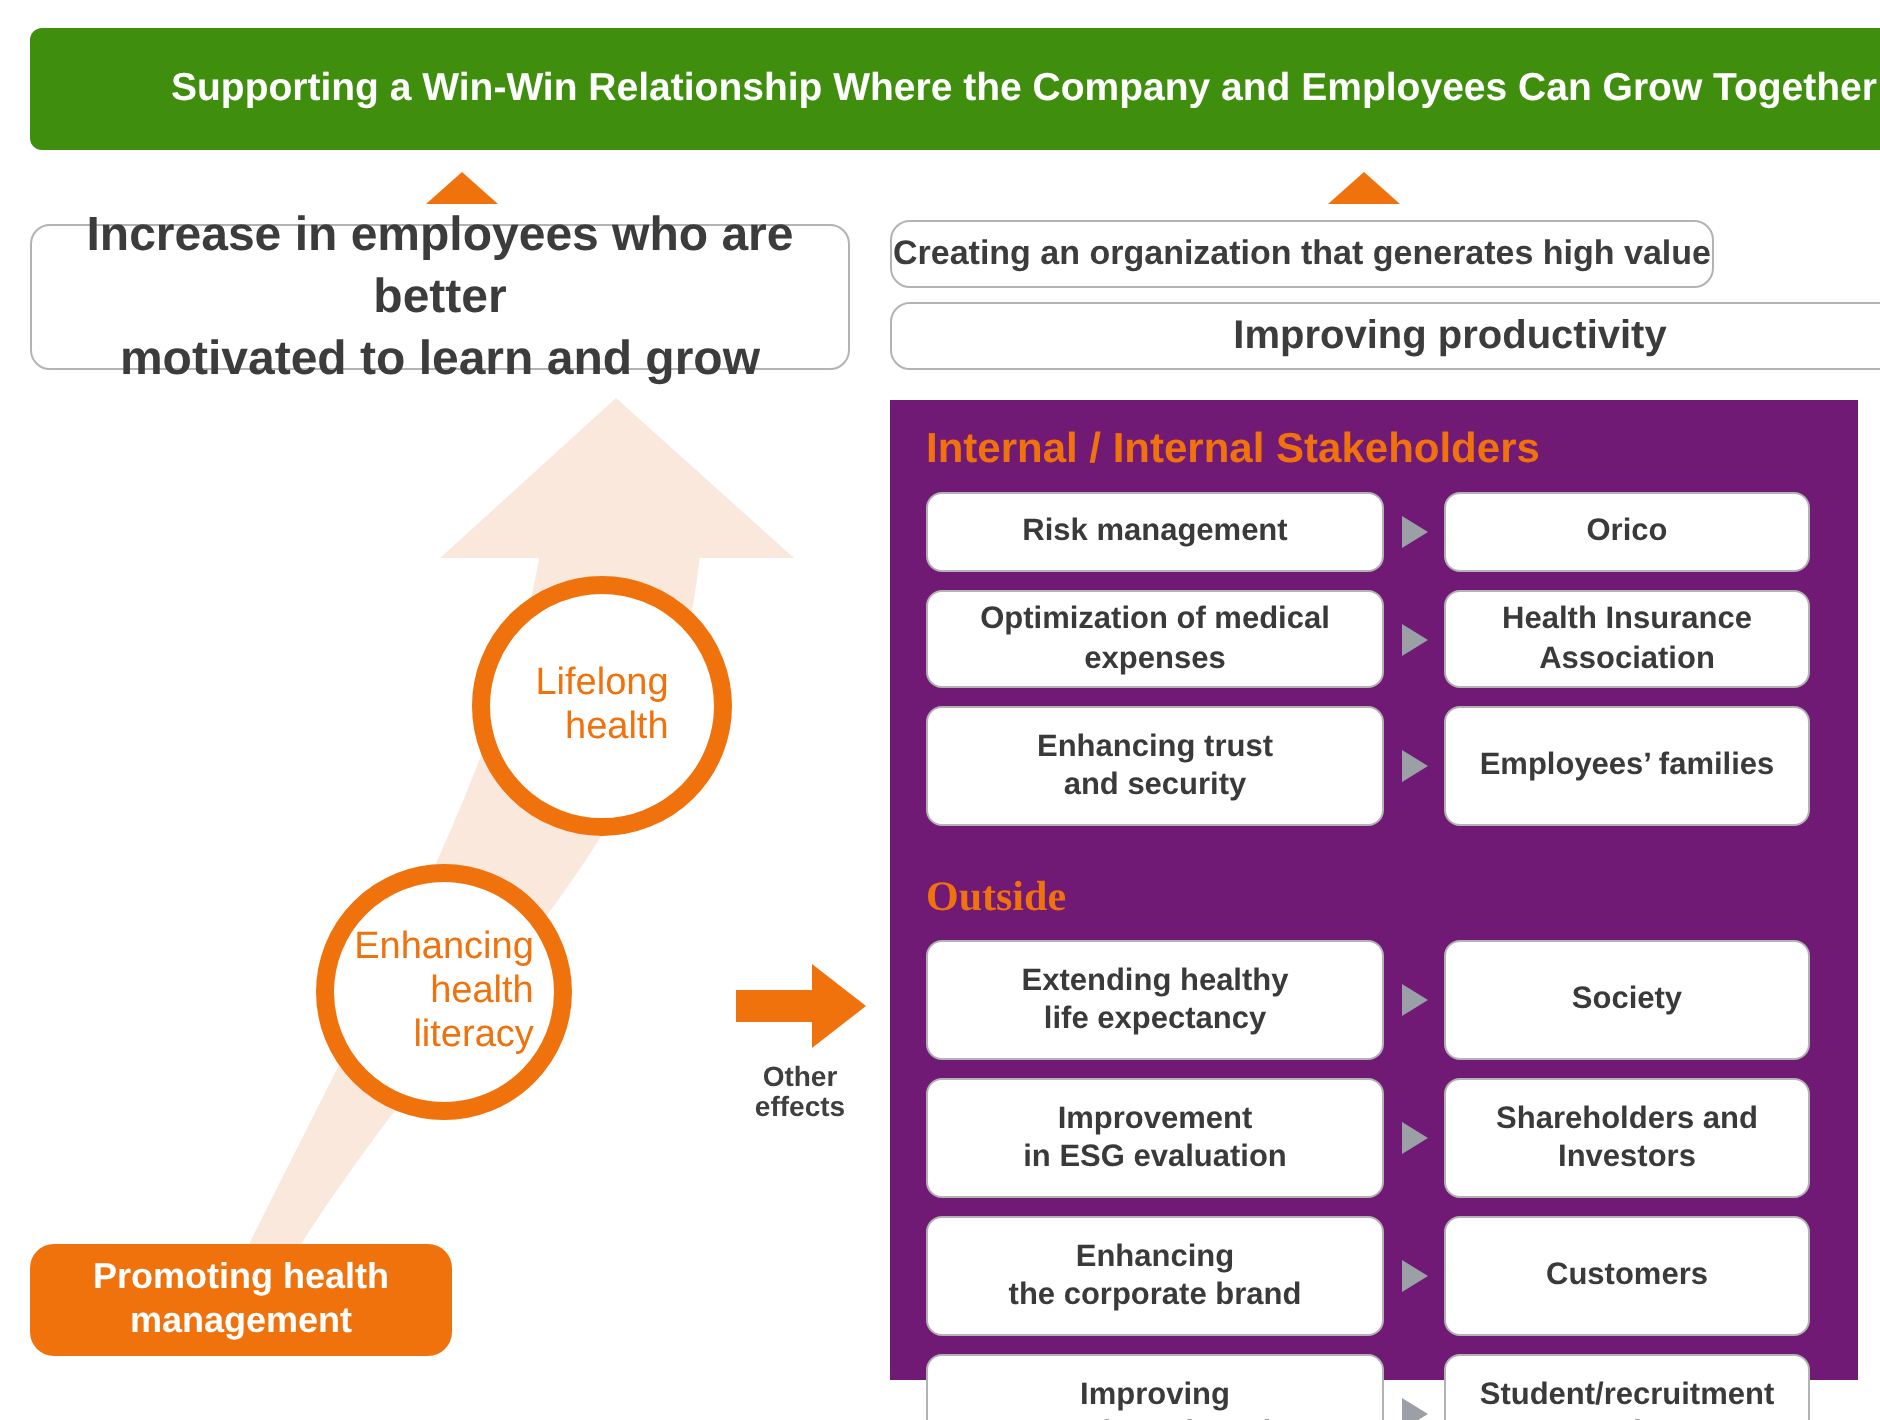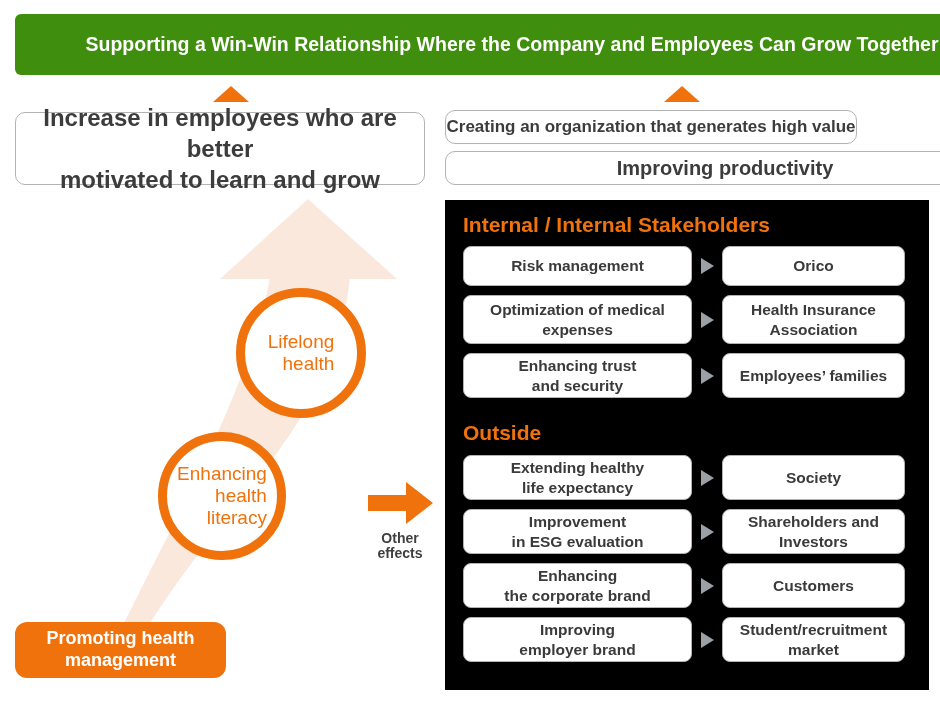--- a/index.html
+++ b/index.html
@@ -53,29 +53,29 @@
     z-index:3;line-height:1.2;
   }
   
   .other-effects{
     position:absolute;left:345px;top:531px;width:110px;z-index:2;
     color:#3F3F3F;font-weight:bold;font-size:14px;text-align:center;line-height:1.05;
   }
   
   .panel{
     position:absolute;left:445px;top:200px;width:484px;height:490px;
-    background:#000000;box-sizing:border-box;padding:12px 24px 16px 18px;z-index:2;
+    background:#701a75;box-sizing:border-box;padding:12px 24px 16px 18px;z-index:2;
   }
   .panel-heading{
     color:#F0720C;font-weight:bold;font-size:21px;line-height:26px;margin-bottom:8px;
   }
-  .panel-heading.second{margin-top:22px;margin-bottom:9px;}
+  .panel-heading.second{margin-top:22px;margin-bottom:9px;font-family:Liberation Serif, serif;}
   .prow{
     display:grid;grid-template-columns:229px 30px 183px;
-    height:45px;margin-bottom:9px;align-items:stretch;
+    height:60px;margin-bottom:9px;align-items:stretch;
   }
   .prow.single{height:40px;}
   .cell{
     background:#ffffff;border:1px solid #B3B3B3;border-radius:8px;
     color:#3A3A3A;font-weight:bold;font-size:15.5px;text-align:center;
     display:flex;align-items:center;justify-content:center;
     box-sizing:border-box;line-height:1.25;padding:2px 4px;
   }
   .row-arrow-wrap{display:flex;align-items:center;justify-content:center;}
   .row-arrow{

